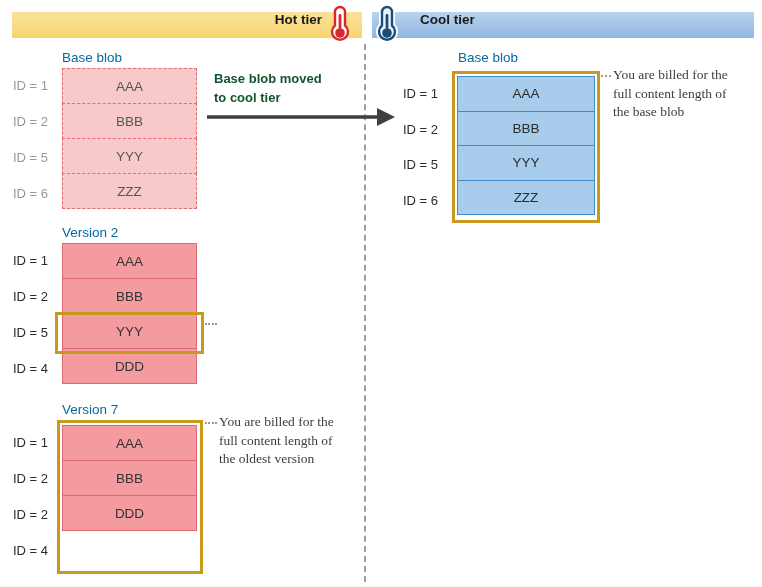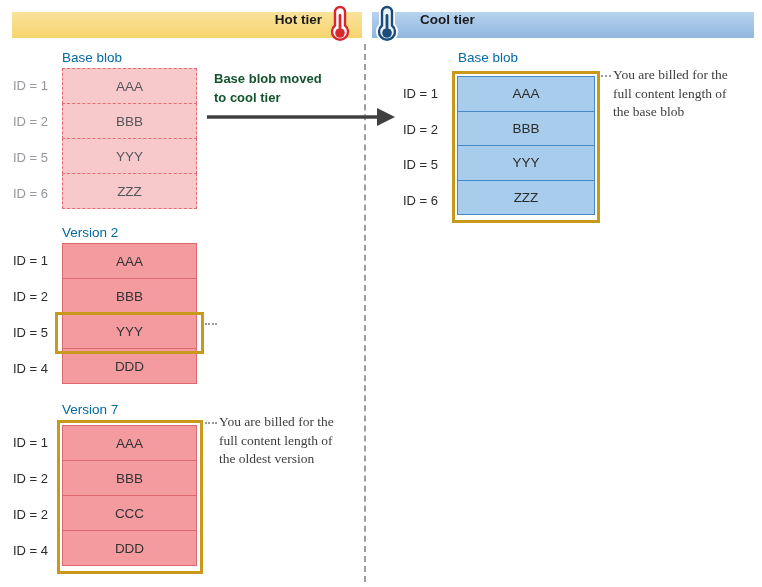--- a/index.html
+++ b/index.html
@@ -138,23 +138,20 @@
   <div class="abs gold-box" style="left:57px;top:420px;width:146px;height:154px"></div>
 
   <div class="abs stack pink" style="left:62px;top:425px">
     <div class="row">
         <span>AAA</span>
       </div>
     <div class="row">
         <span>BBB</span>
       </div>
     <div class="row">
-        <span>CCC</span>
-      </div>
-    <div class="row">
         <span>DDD</span>
       </div>
   </div>
 
   <div class="abs dotted" style="left:205px;top:422px;width:12px"></div>
   <div class="abs annotation" style="left:219px;top:413px;width:145px">You are billed for the
 full content length of
 the oldest version</div>
 
   <div class="abs title" style="left:458px;top:50px;width:135px">Base blob</div>

